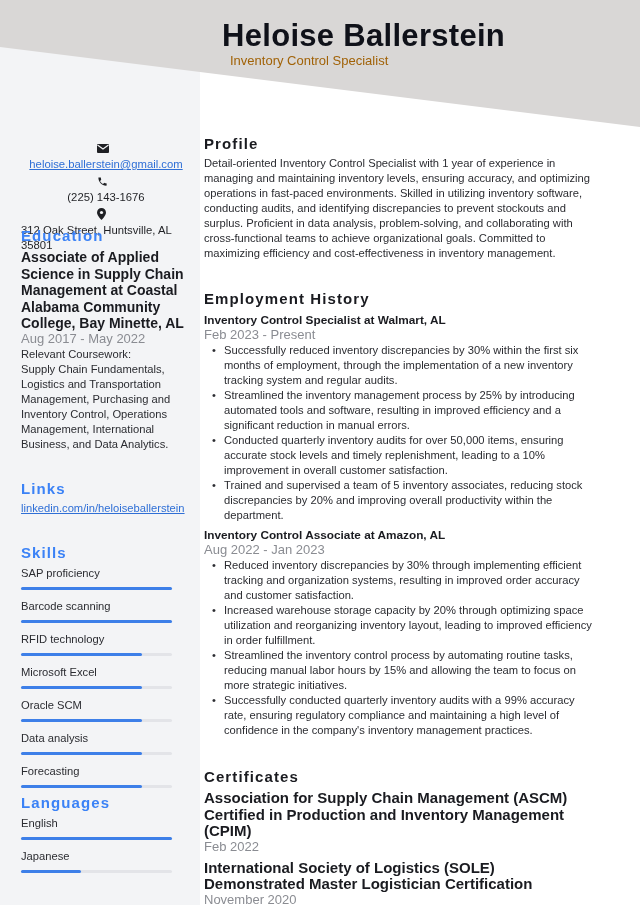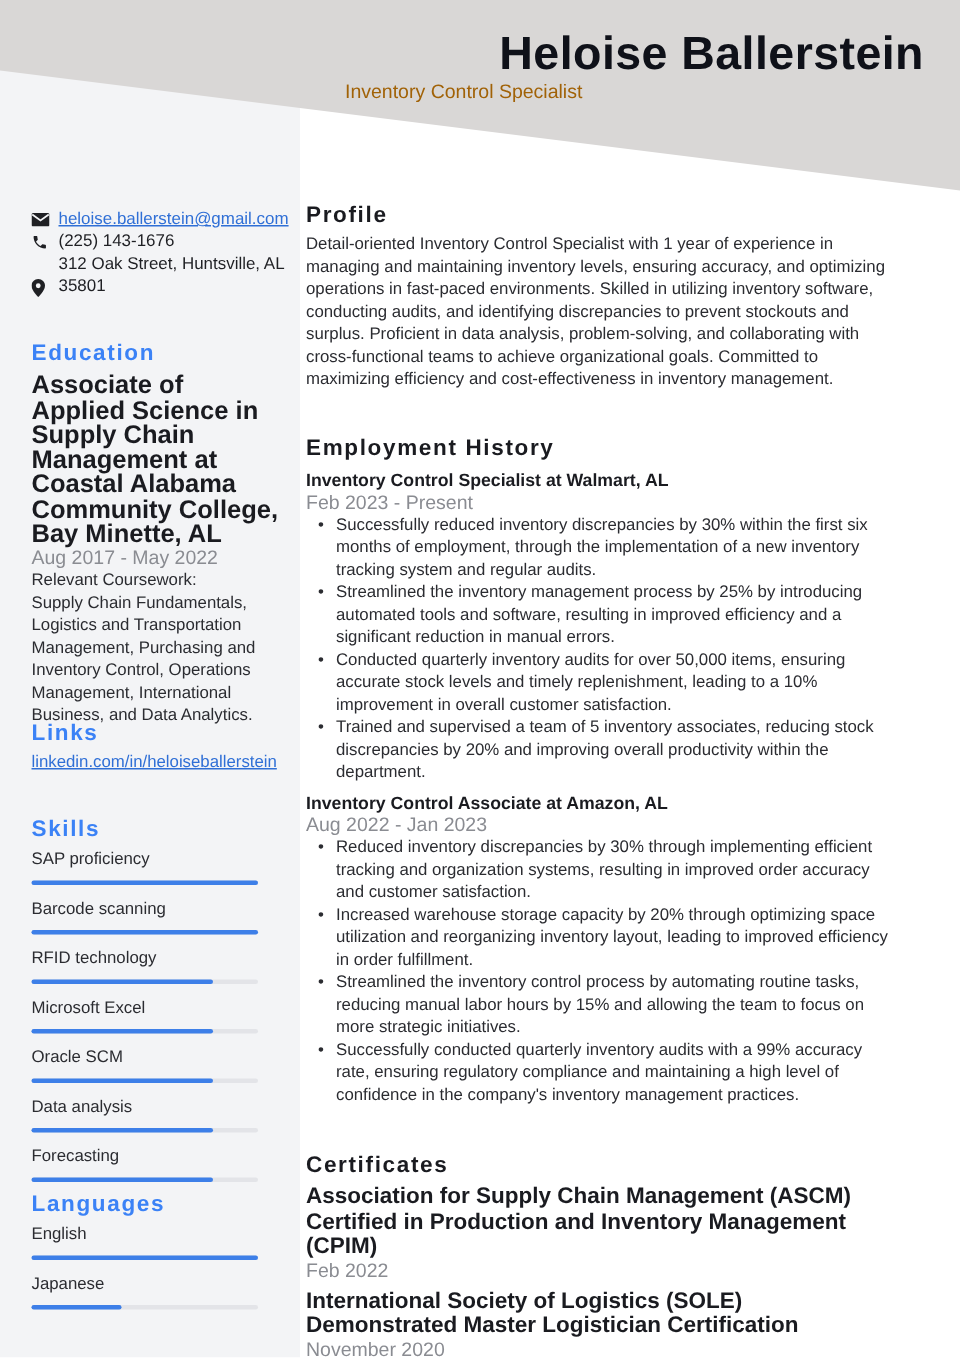--- a/index.html
+++ b/index.html
@@ -3,36 +3,36 @@
 <meta charset="utf-8">
 <style>
   * { box-sizing: border-box; margin: 0; padding: 0; }
   html, body { width: 640px; height: 905px; overflow: hidden; background: #ffffff; }
   body { position: relative; font-family: "Liberation Sans", "DejaVu Sans", sans-serif; color: #1f2024; }
 
   .sidebar { position: absolute; left: 0; top: 0; width: 200px; height: 905px; background: #f3f4f6; }
   .header-band { position: absolute; left: 0; top: 0; width: 640px; height: 130px; }
   .header-band svg { display: block; }
 
-  .name { position: absolute; left: 236px; width: 380px; top: 18px; text-align: right;
+  .name { position: absolute; left: 222px; width: 380px; top: 18px; text-align: left;
           font-size: 31px; font-weight: bold; color: #0f1119; letter-spacing: 0.3px; }
   .jobtitle { position: absolute; left: 230px; width: 380px; top: 53px; text-align: left;
               font-size: 13px; color: #a16207; }
 
   
   .contact { position: absolute; left: 21px; top: 139px; width: 170px; font-size: 11.3px; line-height: 15px; }
-  .contact-row { display: flex; align-items: flex-end; }
+  .contact-row { display: flex; align-items: center; flex-direction: column; }
   .contact-row .ic { width: 18px; flex: 0 0 18px; height: 15px; display: flex; align-items: center; }
   .contact-row .ic svg { display: block; }
   .contact-link { color: #2f6fd6; text-decoration: underline; }
 
   .s-head { font-size: 15px; font-weight: bold; letter-spacing: 1.1px; color: #3b82f6; }
   .sb-section { position: absolute; left: 21px; width: 165px; }
 
-  .edu-title { font-size: 17px; font-weight: bold; line-height: 16.5px; margin-top: 5px; color: #1a1b20; }
+  .edu-title { font-size: 14px; font-weight: bold; line-height: 16.5px; margin-top: 5px; color: #1a1b20; }
   .muted { color: #8a8c92; font-size: 13px; line-height: 14px; }
   .edu-body { font-size: 11.2px; line-height: 15px; color: #2b2c31; margin-top: 1px; }
 
   .side-link { display: block; font-size: 11.2px; margin-top: 5px; color: #2f6fd6; text-decoration: underline; }
 
   .skill { margin-top: 4px; height: 29px; position: relative; }
   .skill-label { font-size: 11.2px; line-height: 16px; color: #2b2c31; }
   .bar-track { position: absolute; left: 0; top: 22px; width: 151px; height: 3px; background: #e3e4e8; border-radius: 2px; }
   .bar-fill { height: 3px; background: #3d7fe8; border-radius: 2px; }
 

